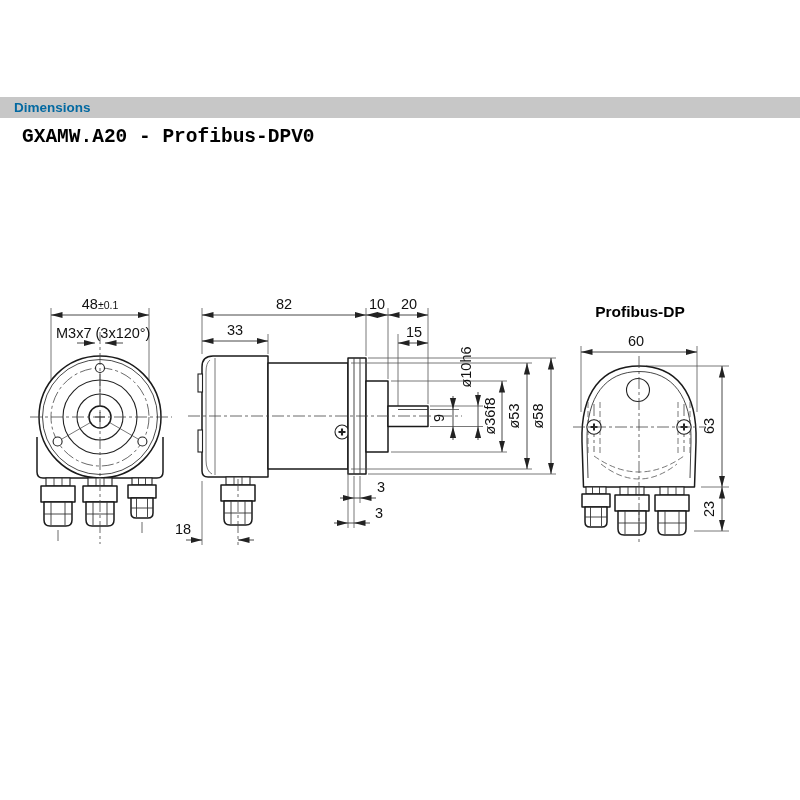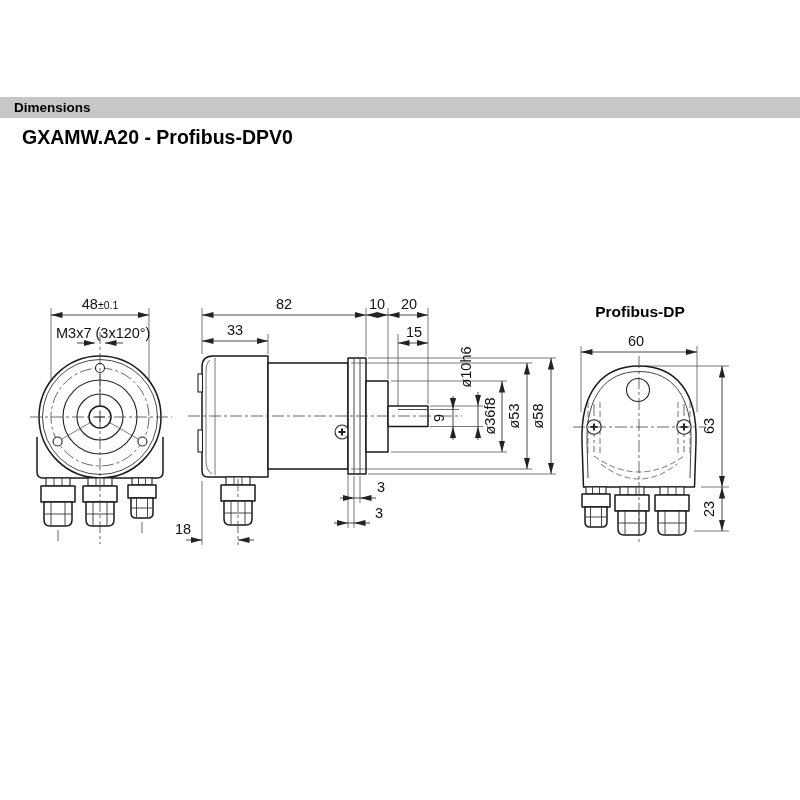--- a/index.html
+++ b/index.html
@@ -1,19 +1,19 @@
 <!DOCTYPE html>
 <html><head>
 <meta charset="utf-8">
 <style>
   html,body{margin:0;padding:0;background:#fff;}
   .page{position:relative;width:800px;height:800px;background:#fff;font-family:"Liberation Sans",sans-serif;overflow:hidden;}
   .section-bar{position:absolute;left:0;top:97px;width:800px;height:21px;background:#c7c7c7;display:flex;align-items:center;}
-  .section-bar span{font-size:13.5px;font-weight:bold;color:#000000;padding-left:14px;}
-  .doc-title{position:absolute;left:22px;top:126px;font-size:19.5px;font-weight:bold;color:#000;}
+  .section-bar span{font-size:13.5px;font-weight:bold;color:#0369a1;padding-left:14px;}
+  .doc-title{position:absolute;left:22px;top:126px;font-size:19.5px;font-weight:bold;color:#000;font-family:Liberation Mono, monospace;}
   svg{position:absolute;left:0;top:0;}
   .outline-f{stroke:#1a1a1a;stroke-width:1.5;fill:#fff;stroke-linejoin:round;}
   .med{stroke:#222;stroke-width:1.1;fill:none;}
   .med-f{stroke:#222;stroke-width:1.1;fill:#fff;}
   .thin{stroke:#333;stroke-width:.9;fill:none;}
   .ext{stroke:#555;stroke-width:.8;fill:none;}
   .diml{stroke:#333;stroke-width:.9;fill:none;}
   .cl{stroke:#444;stroke-width:.8;fill:none;stroke-dasharray:12 3 3 3;}
   .dashl{stroke:#555;stroke-width:.8;fill:none;stroke-dasharray:6 3;}
   .dtext{font-family:"Liberation Sans",sans-serif;font-size:14.5px;fill:#111;}

